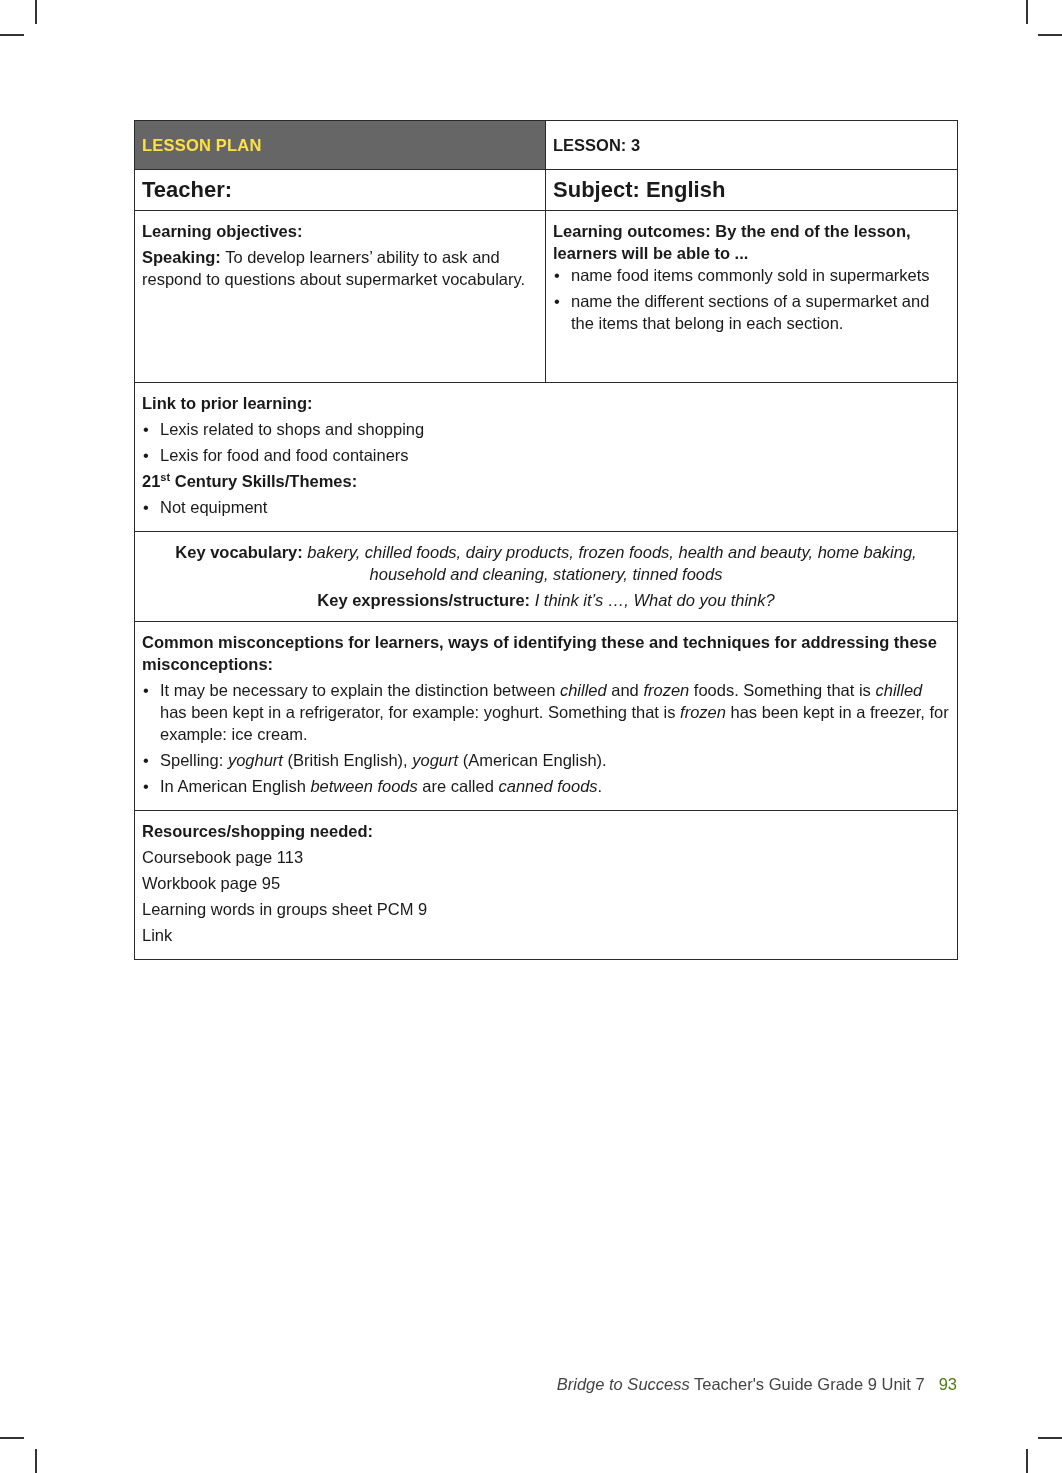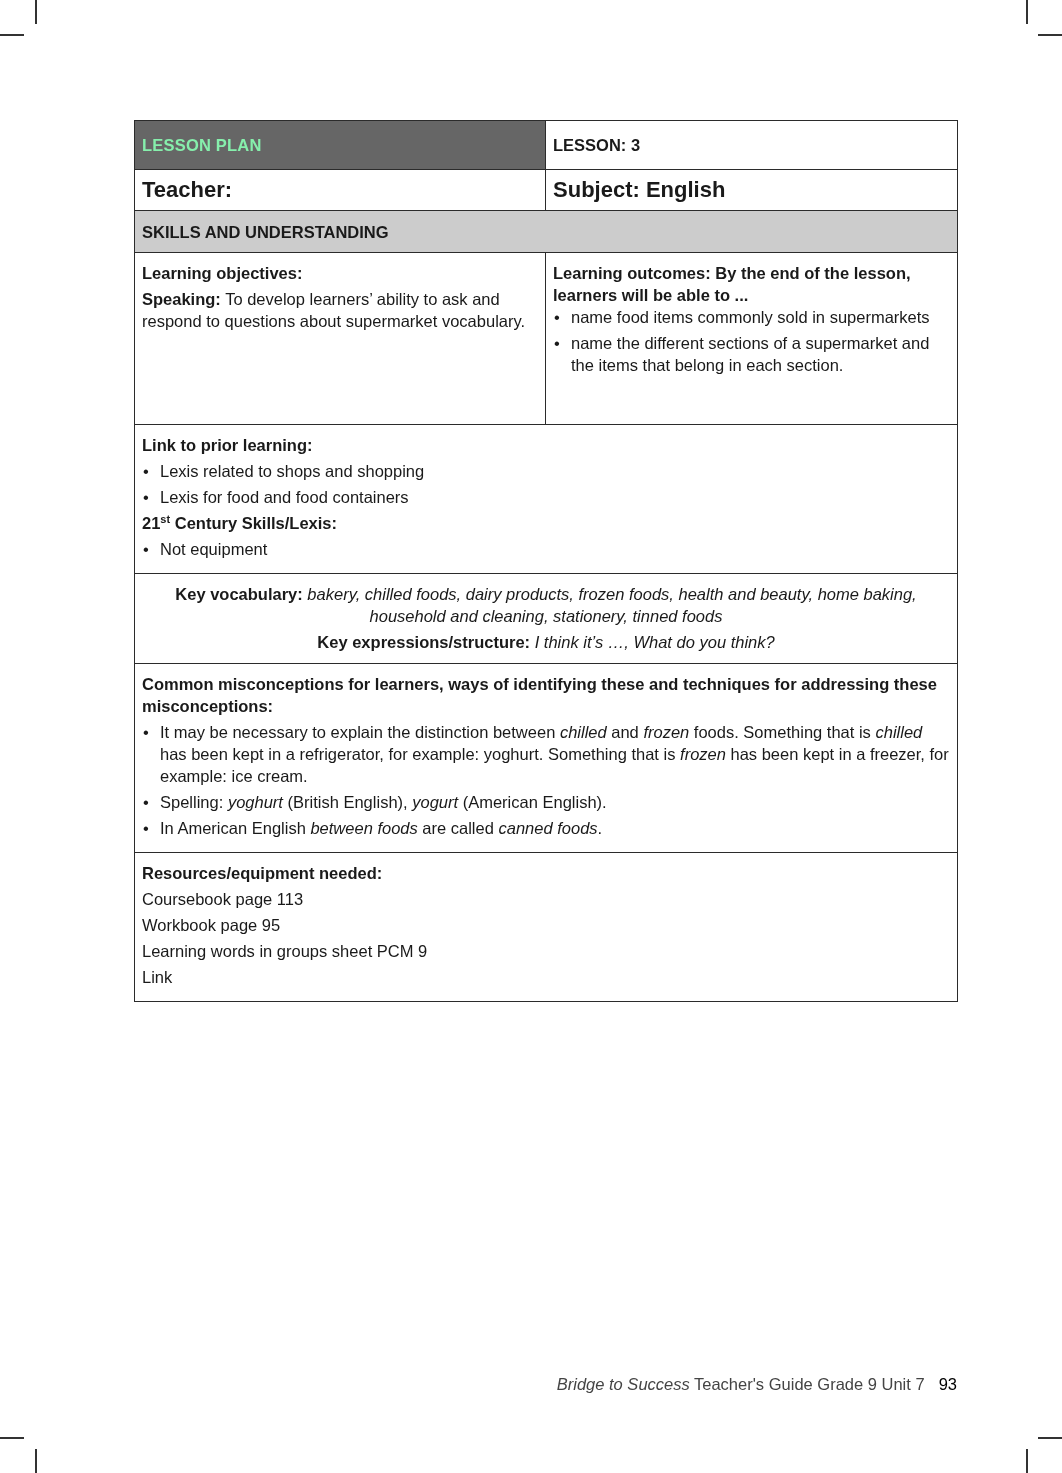--- a/index.html
+++ b/index.html
@@ -6,38 +6,38 @@
   body { width: 1062px; height: 1473px; position: relative; overflow: hidden;
          font-family: "Liberation Sans", "DejaVu Sans", sans-serif; color: #1a1a1a; }
   .crop { position: absolute; background: #333; }
   .cv { width: 1.5px; height: 24px; }
   .ch { height: 1.5px; width: 24px; }
 
   .lp-table { position: absolute; left: 134px; top: 120px; width: 823px;
               border-collapse: collapse; table-layout: fixed; }
   .lp-table td { border: 1.6px solid #2b2b2b; vertical-align: top; padding: 0 7px;
                  font-size: 16.5px; line-height: 22px; }
-  .title-cell { background: #666666; color: #86efac; font-weight: bold; font-size: 29px;
+  .title-cell { background: #666666; color: #fde047; font-weight: bold; font-size: 29px;
                 height: 48px; vertical-align: middle !important; letter-spacing: 0.2px; }
   .lesson-cell { font-weight: bold; font-size: 21px; vertical-align: middle !important; }
   .hdr-row td { height: 40px; vertical-align: middle; font-weight: bold; font-size: 22px; }
   .skills-cell { background: #cccccc; font-weight: bold; font-size: 18px;
                  height: 41px; vertical-align: middle !important; }
   .b { font-weight: bold; }
   .i { font-style: italic; }
   .pad { padding-top: 9px !important; padding-bottom: 9px !important; }
   .line { margin: 0 0 4px 0; }
   ul.bul { list-style: none; margin: 0; padding: 0; }
   ul.bul li { position: relative; padding-left: 18px; margin: 0 0 4px 0; }
   ul.bul li::before { content: "•"; position: absolute; left: 1px; top: 0; }
   .mt12 { margin-top: 12px; }
   sup { font-size: 11px; line-height: 0; }
 
   .footer { position: absolute; top: 1375px; right: 105px; font-size: 16.5px; color: #444; }
-  .footer .pg { color: #000000; margin-left: 14px; }
+  .footer .pg { color: #4d7c0f; margin-left: 14px; }
 </style>
 </head>
 <body>
 
 <div class="crop cv" style="left:35px; top:0;"></div>
 <div class="crop ch" style="left:0; top:34px;"></div>
 <div class="crop cv" style="left:1026px; top:0;"></div>
 <div class="crop ch" style="left:1038px; top:34px;"></div>
 <div class="crop ch" style="left:0; top:1437px;"></div>
 <div class="crop cv" style="left:35px; top:1449px;"></div>
@@ -53,43 +53,40 @@
   <tbody>
       <tr>
     <td colspan="2" class="title-cell">LESSON PLAN</td>
     <td class="lesson-cell">LESSON: 3</td>
   </tr>
   <tr class="hdr-row">
     <td colspan="2">Teacher:</td>
     <td>Subject: English</td>
   </tr>
   <tr>
-    <td colspan="3" class="skills-cell">SKILLS AND UNDERSTANDING</td>
-  </tr>
-  <tr>
     <td colspan="2" class="pad" style="height:153px;">
       <div class="line b">Learning objectives:</div>
       <div><span class="b">Speaking:</span><span> To develop learners’ ability to ask and respond to questions about supermarket vocabulary.</span></div>
     </td>
     <td class="pad">
       <div class="b">Learning outcomes: By the end of the lesson, learners will be able to ...</div>
       <ul class="bul mt12">
         <li>name food items commonly sold in supermarkets</li>
         <li>name the different sections of a supermarket and the items that belong in each section.</li>
       </ul>
     </td>
   </tr>
   <tr>
     <td colspan="3" class="pad" style="height:128px;">
       <div class="line b">Link to prior learning:</div>
       <ul class="bul">
         <li>Lexis related to shops and shopping</li>
         <li>Lexis for food and food containers</li>
       </ul>
-      <div class="line b"><span>21</span><sup>st</sup><span> Century Skills/Lexis:</span></div>
+      <div class="line b"><span>21</span><sup>st</sup><span> Century Skills/Themes:</span></div>
       <ul class="bul">
         <li>Not equipment</li>
       </ul>
     </td>
   </tr>
   <tr>
     <td colspan="3" class="pad" style="height:71px;text-align:center;">
       <div class="line"><span class="b">Key vocabulary:</span><span class="i"> bakery, chilled foods, dairy products, frozen foods, health and beauty, home baking, household and cleaning, stationery, tinned foods</span></div>
       <div><span class="b">Key expressions/structure:</span><span class="i"> I think it’s …, What do you think?</span></div>
     </td>
@@ -99,21 +96,21 @@
       <div class="line b">Common misconceptions for learners, ways of identifying these and techniques for addressing these misconceptions:</div>
       <ul class="bul">
         <li><span>It may be necessary to explain the distinction between </span><span class="i">chilled</span><span> and </span><span class="i">frozen</span><span> foods. Something that is </span><span class="i">chilled</span><span> has been kept in a refrigerator, for example: yoghurt. Something that is </span><span class="i">frozen</span><span> has been kept in a freezer, for example: ice cream.</span></li>
         <li><span>Spelling: </span><span class="i">yoghurt</span><span> (British English), </span><span class="i">yogurt</span><span> (American English).</span></li>
         <li><span>In American English </span><span class="i">between foods</span><span> are called </span><span class="i">canned foods</span><span>.</span></li>
       </ul>
     </td>
   </tr>
   <tr>
     <td colspan="3" class="pad" style="height:128px;">
-      <div class="line b">Resources/equipment needed:</div>
+      <div class="line b">Resources/shopping needed:</div>
       <div class="line">Coursebook page 113</div>
       <div class="line">Workbook page 95</div>
       <div class="line">Learning words in groups sheet PCM 9</div>
       <div class="line">Link</div>
     </td>
   </tr>
 </tbody>
   </table>
 
 <div class="footer">

